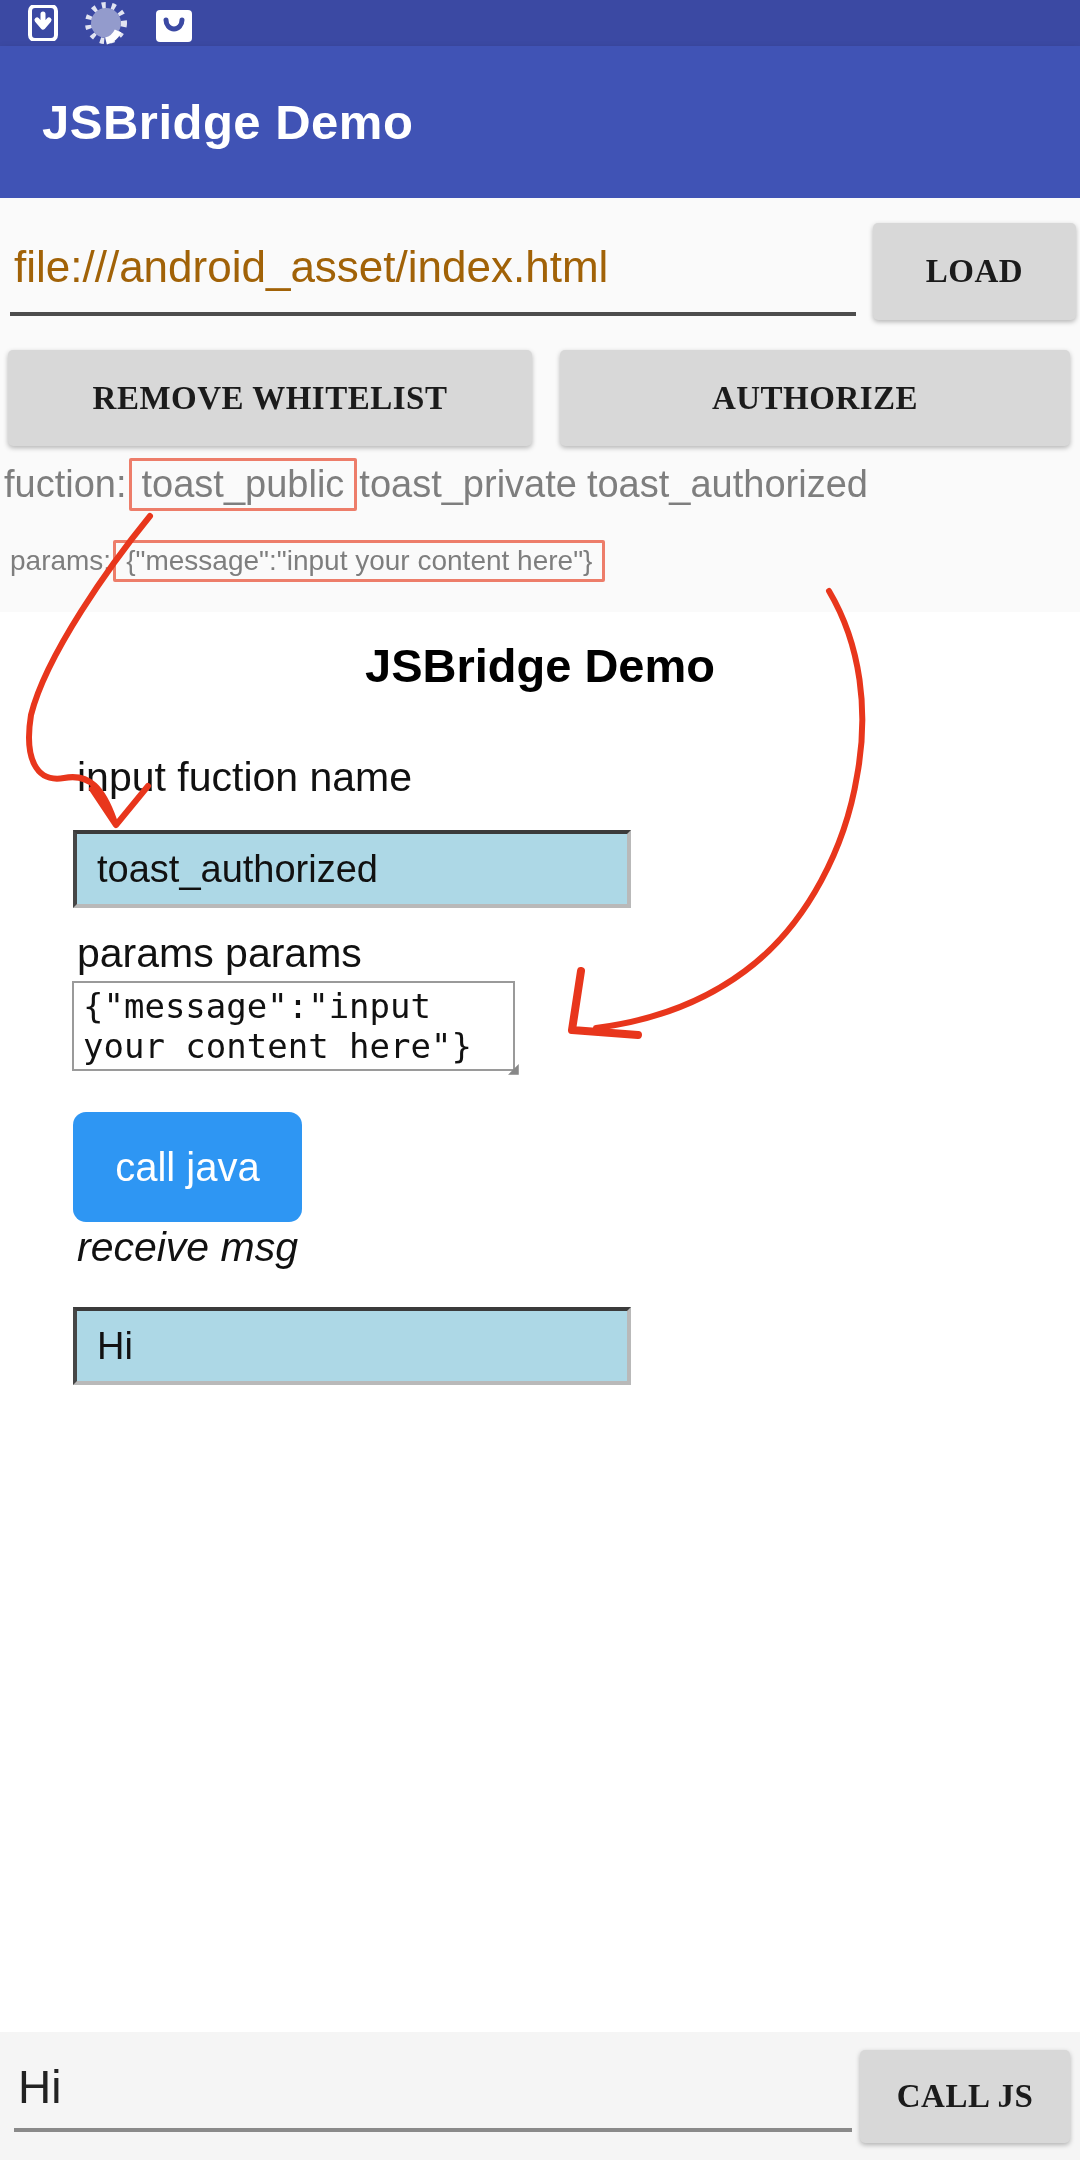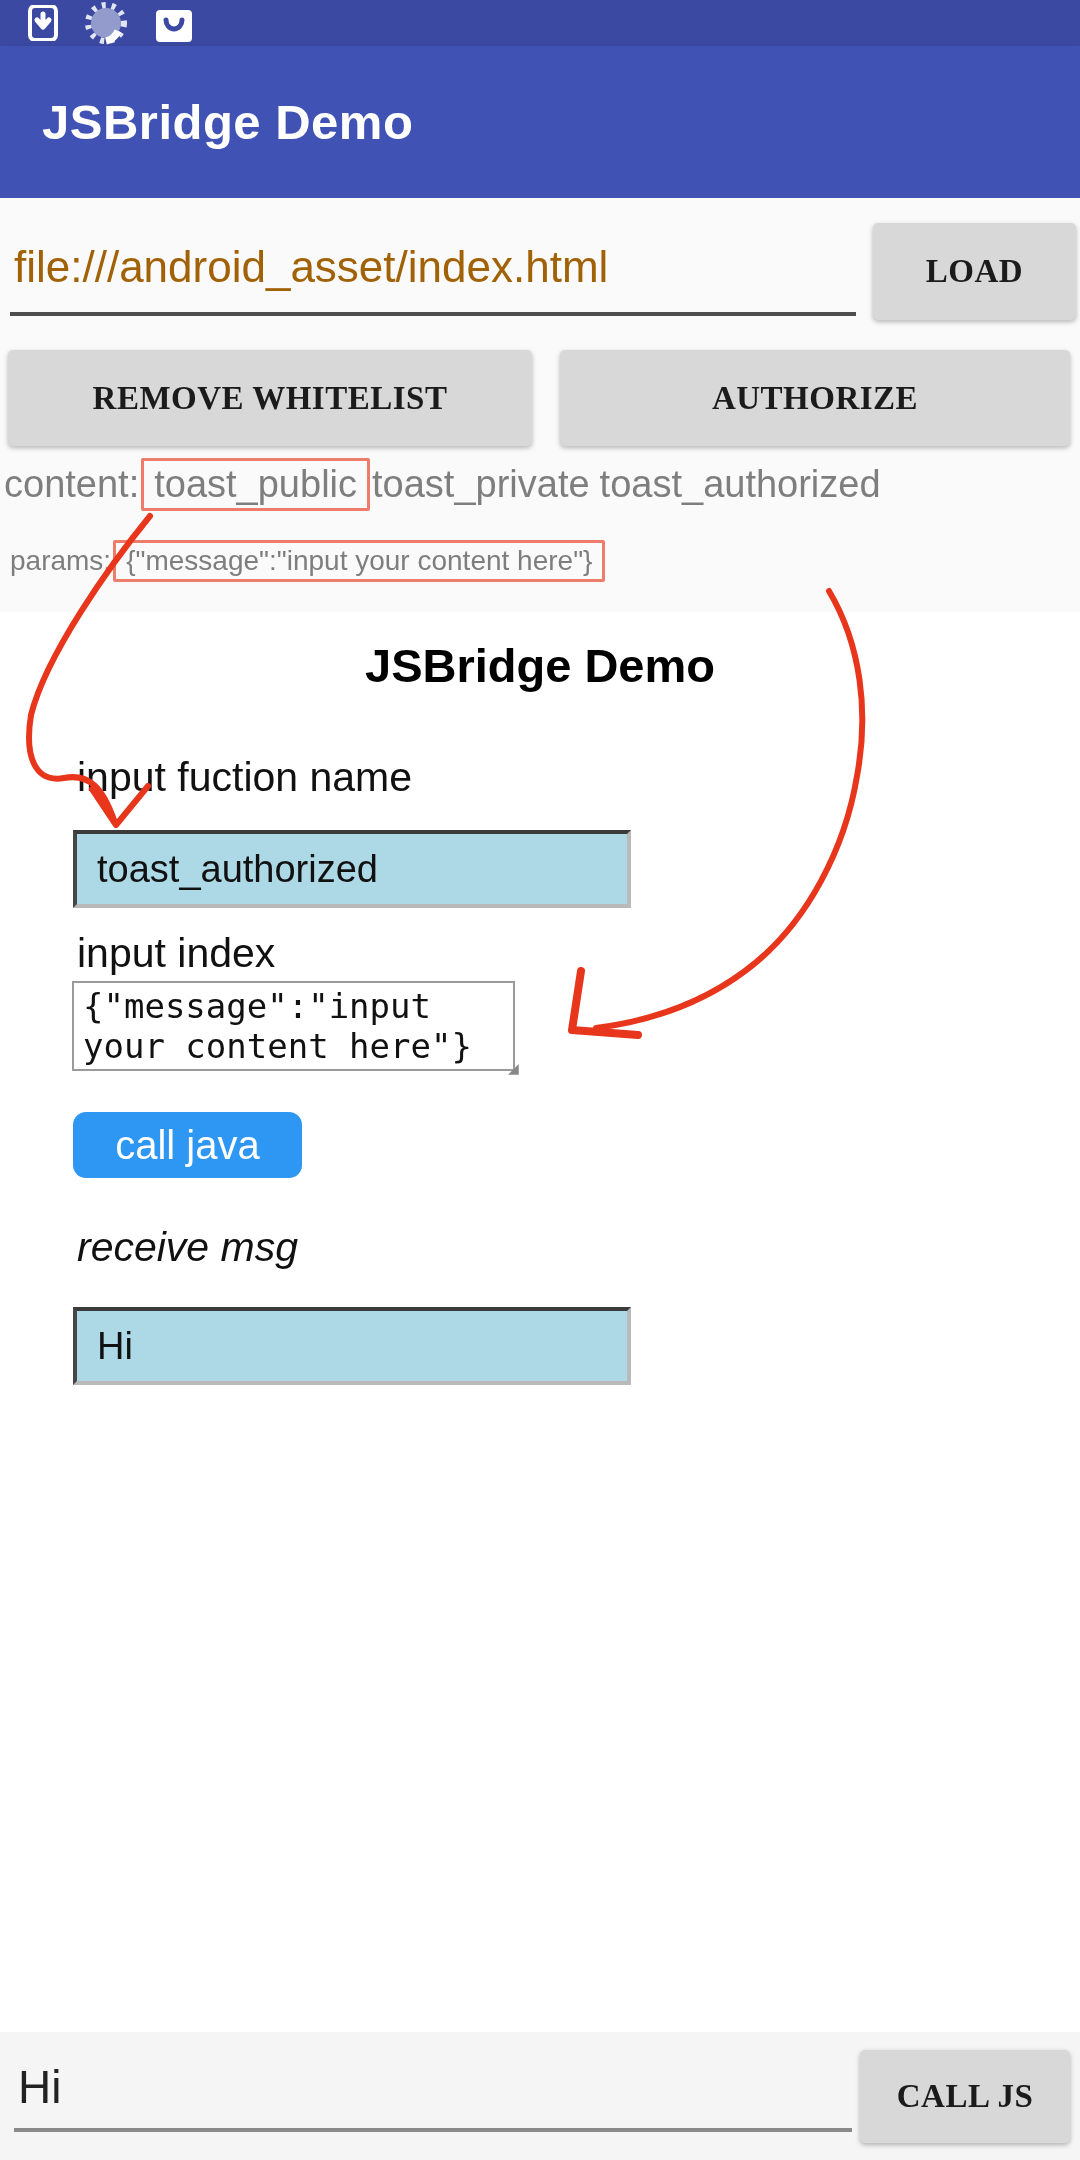--- a/index.html
+++ b/index.html
@@ -67,21 +67,21 @@
   .input-fn{top:218px;}
   .input-receive{top:695px;}
   .params-area{
     position:absolute;left:72px;top:369px;width:430px;height:80px;
     border:2px solid #9a9a9a;background:#fff;resize:none;outline:none;
     font-family:"DejaVu Sans Mono","Liberation Mono",monospace;
     font-size:34px;line-height:40px;color:#111;padding:3px 0 3px 9px;white-space:pre-wrap;
   }
   .resize-grip{position:absolute;left:508px;top:448px;width:8px;height:8px;color:#888;font-size:14px;}
   .call-java-btn{
-    position:absolute;left:73px;top:500px;width:229px;height:66px;
+    position:absolute;left:73px;top:500px;width:229px;height:110px;
     background:#2E96F3;border:none;border-radius:13px;color:#fff;
     font-family:"Liberation Sans",sans-serif;font-size:40px;
     display:flex;align-items:center;justify-content:center;
   }
   
   .bottom-bar{position:absolute;left:0;top:2032px;width:1080px;height:128px;background:#F5F5F5;}
   .js-input{
     position:absolute;left:14px;top:14px;width:830px;height:82px;
     background:transparent;border:none;outline:none;border-bottom:4px solid #8a8a8a;
     font-family:"Liberation Sans",sans-serif;font-size:46px;color:#222;padding:0 4px;
@@ -143,39 +143,39 @@
     <span class="app-title">JSBridge Demo</span>
   </div>
 
   <div class="native-section">
     <input class="url-input" type="text" value="file:///android_asset/index.html" style="">
     <button class="android-btn load-btn">LOAD</button>
     <button class="android-btn authorize-btn">AUTHORIZE</button>
     <button class="android-btn remove-btn">REMOVE WHITELIST</button>
 
     <div class="hint-row function-row">
-      <span>content:</span>
+      <span>fuction:</span>
       <span class="hl-box">toast_public</span>
       <span>toast_private</span>
       <span class="hint-gap">toast_authorized</span>
     </div>
 
     <div class="hint-row params-row">
       <span>params:</span>
       <span class="hl-box">{"message":"input your content here"}</span>
     </div>
   </div>
 
   <div class="webview">
     <div class="wv-heading">JSBridge Demo</div>
 
     <div class="wv-label lbl-fn">input fuction name</div>
     <input class="blue-input input-fn" type="text" value="toast_authorized" style="">
 
-    <div class="wv-label lbl-params">input index</div>
+    <div class="wv-label lbl-params">params params</div>
     <textarea class="params-area" style="">{"message":"input
 your content here"}</textarea>
     <div class="resize-grip">◢</div>
 
     <button class="call-java-btn">call java</button>
 
     <div class="wv-label lbl-receive">receive msg</div>
     <input class="blue-input input-receive" type="text" value="Hi" style="">
   </div>
 

